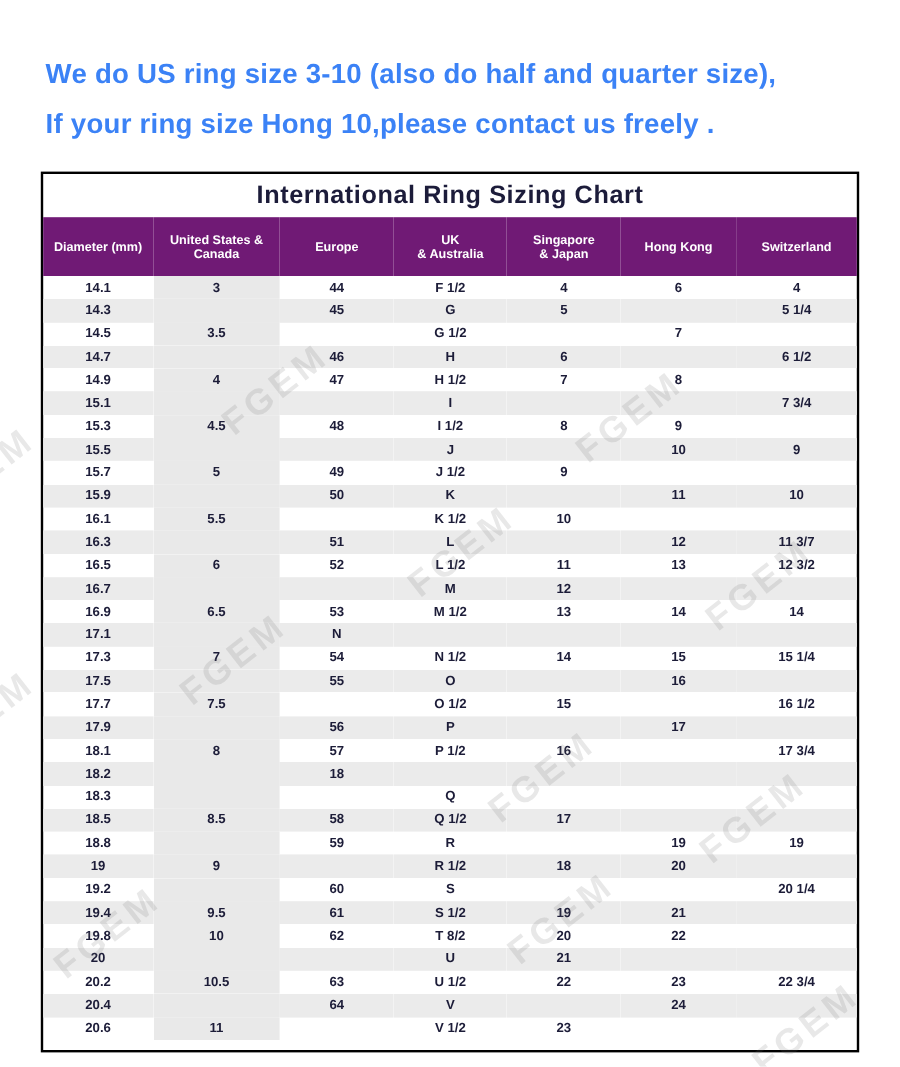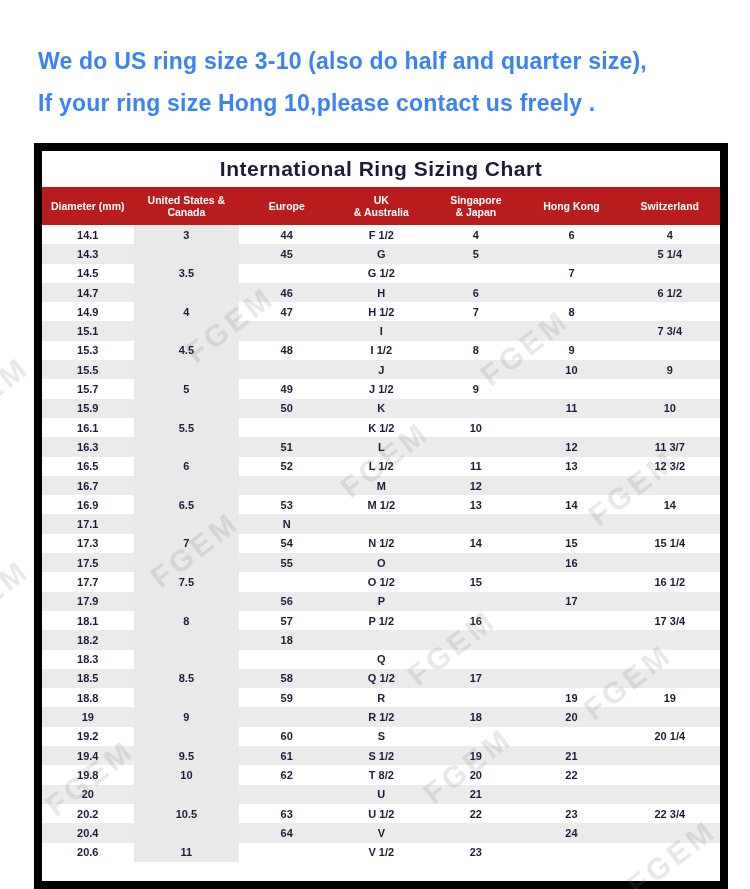--- a/index.html
+++ b/index.html
@@ -27,21 +27,21 @@
     color:rgba(110,110,110,0.16);
     letter-spacing:4px;
     pointer-events:none;
     z-index:5;
     font-family:"Liberation Sans", sans-serif;
   }
   
   .chart{
     position:absolute;left:34px;top:143px;
     width:678px;height:730px;
-    border:8px solid #000000;
+    border:2px solid #000000;
     background:#ffffff;
     z-index:2;
   }
   .chart-title{
     height:36px;line-height:36px;
     text-align:center;
     font-size:21px;font-weight:bold;
     color:#1c1c3a;
     letter-spacing:0.5px;
   }
@@ -51,22 +51,22 @@
     table-layout:fixed;
   }
   table.ring col.c1{width:13.5%;}
   table.ring col.c2{width:15.6%;}
   table.ring col.c3{width:14.0%;}
   table.ring col.c4{width:13.9%;}
   table.ring col.c5{width:14.0%;}
   table.ring col.c6{width:14.2%;}
   table.ring col.c7{width:14.8%;}
   table.ring thead tr{
-    background:#b91c1c;
-    height:38px;
+    background:#701a75;
+    height:49px;
   }
   table.ring th{
     color:#ffffff;
     font-size:10.5px;font-weight:bold;
     text-align:center;vertical-align:middle;
     line-height:12px;
     padding:0 2px;
   }
   table.ring td{
     height:19.3px;

